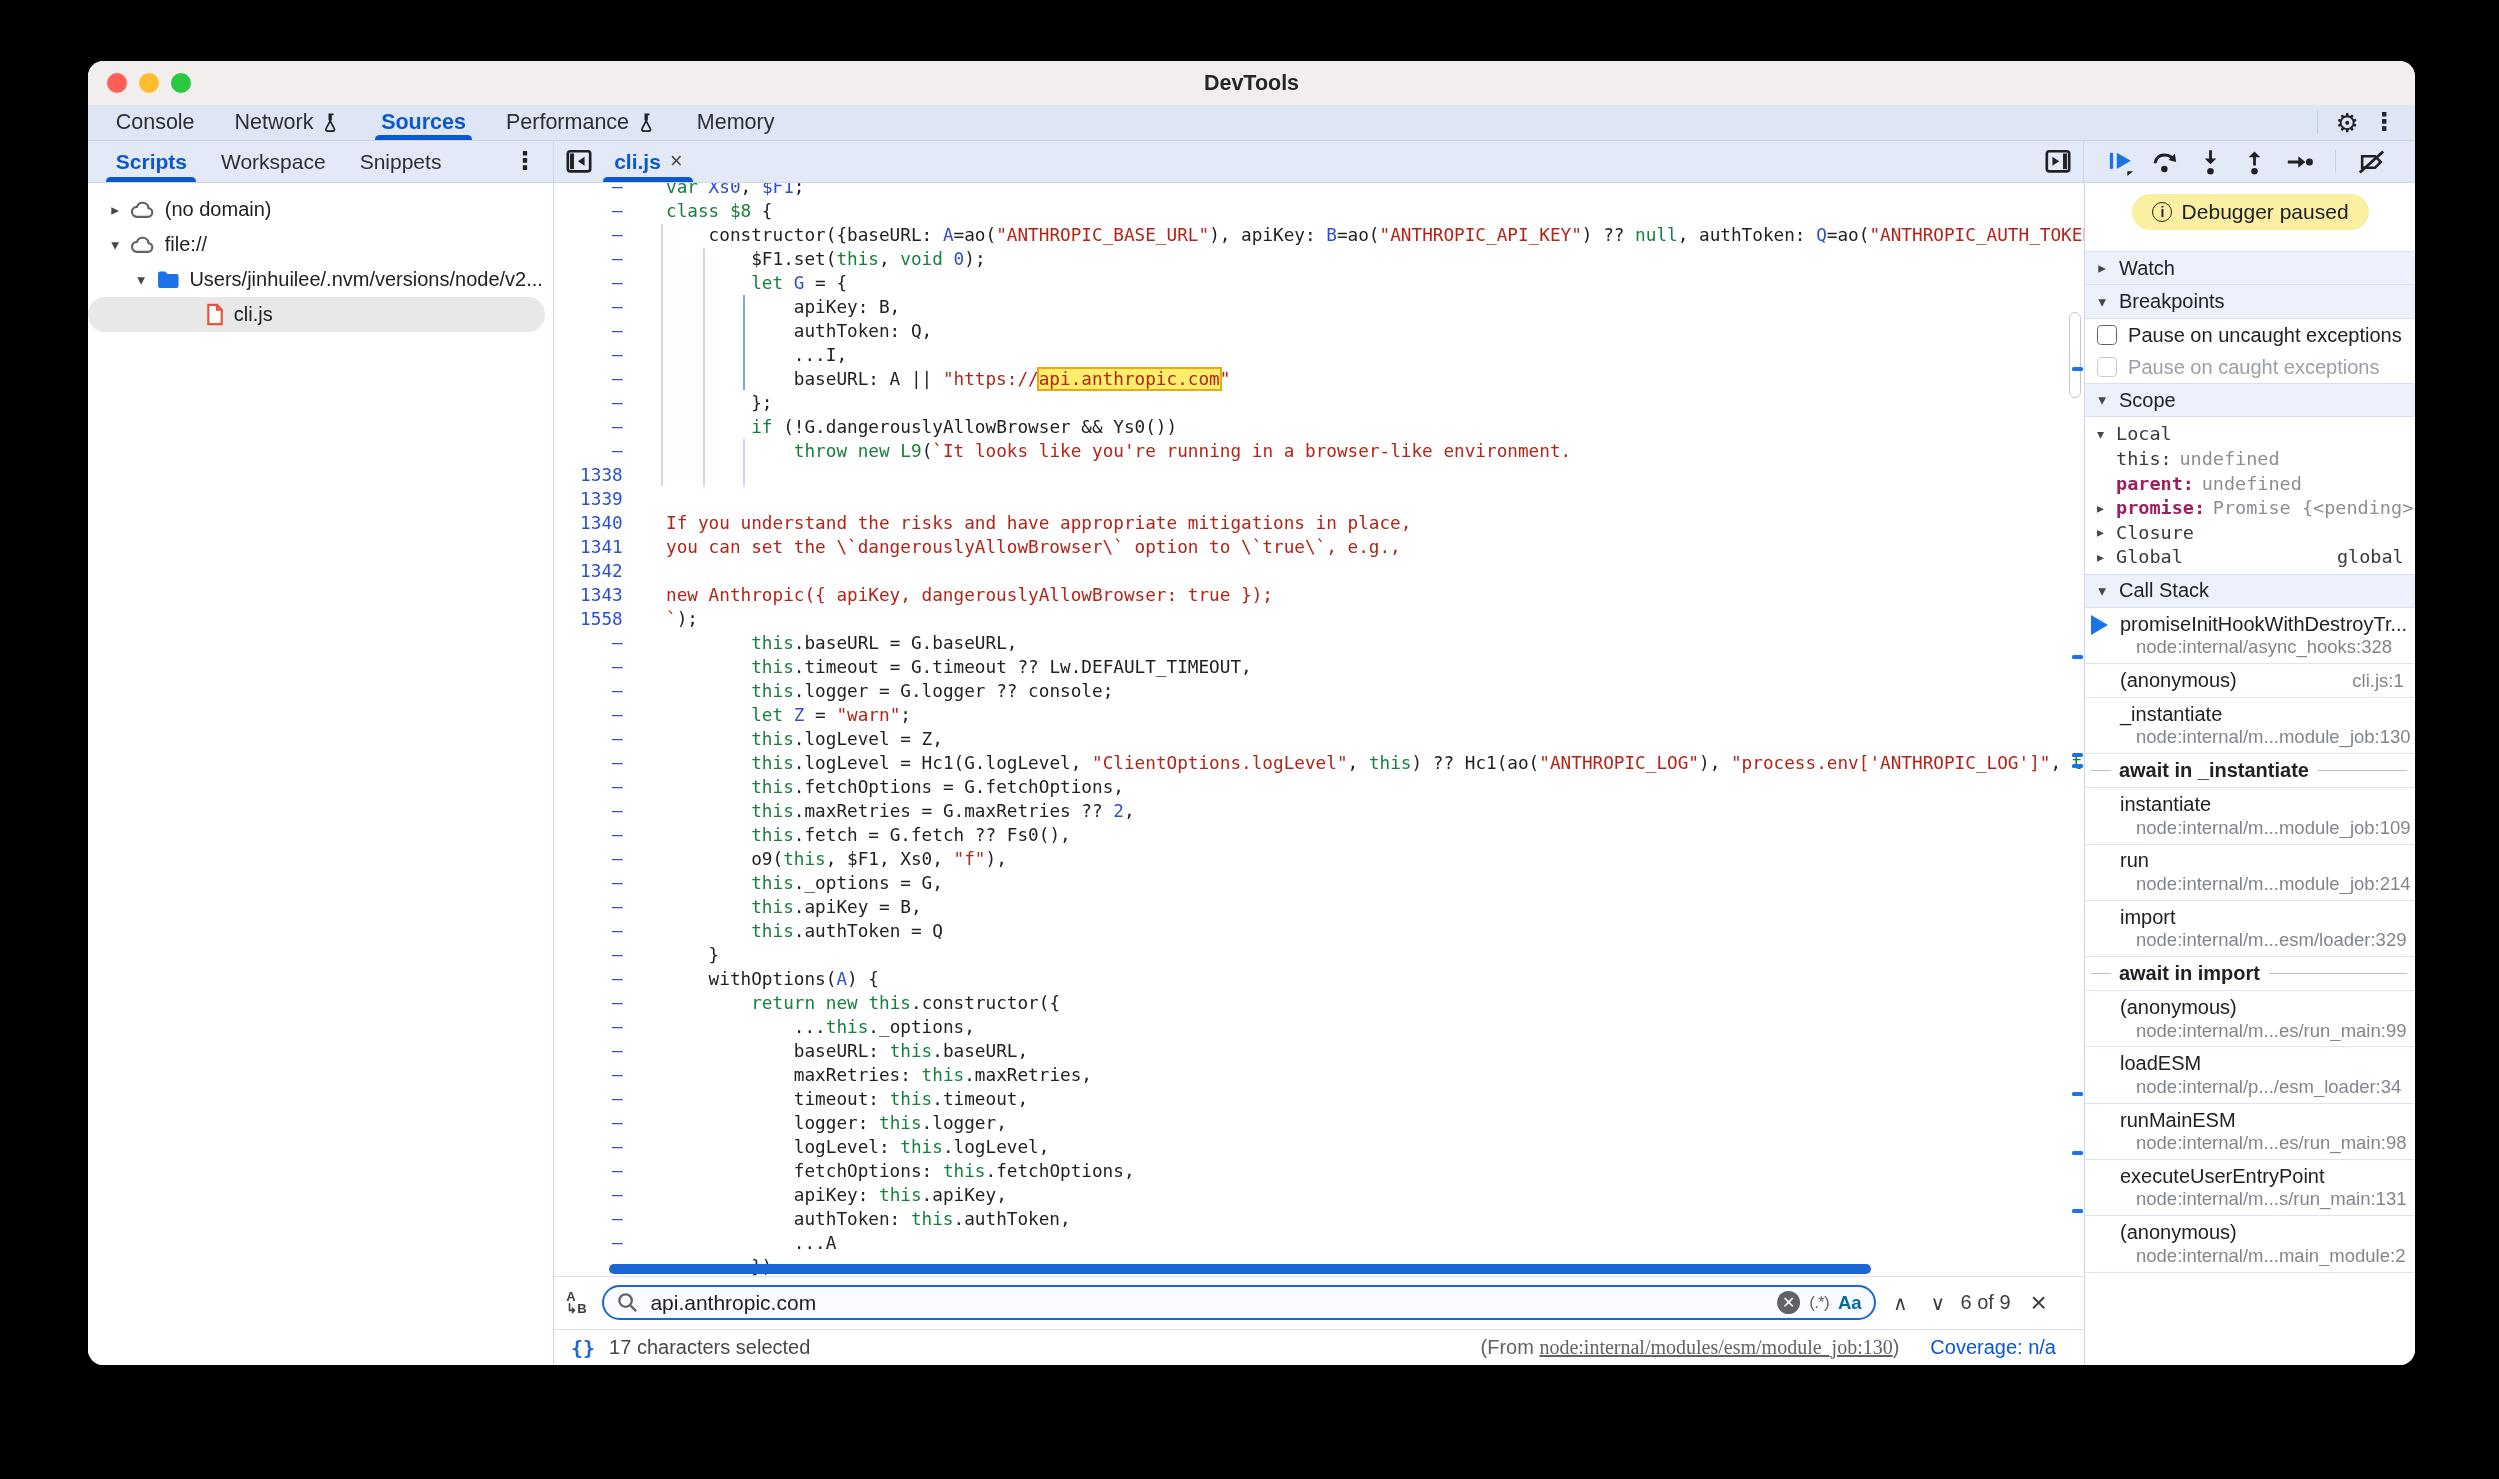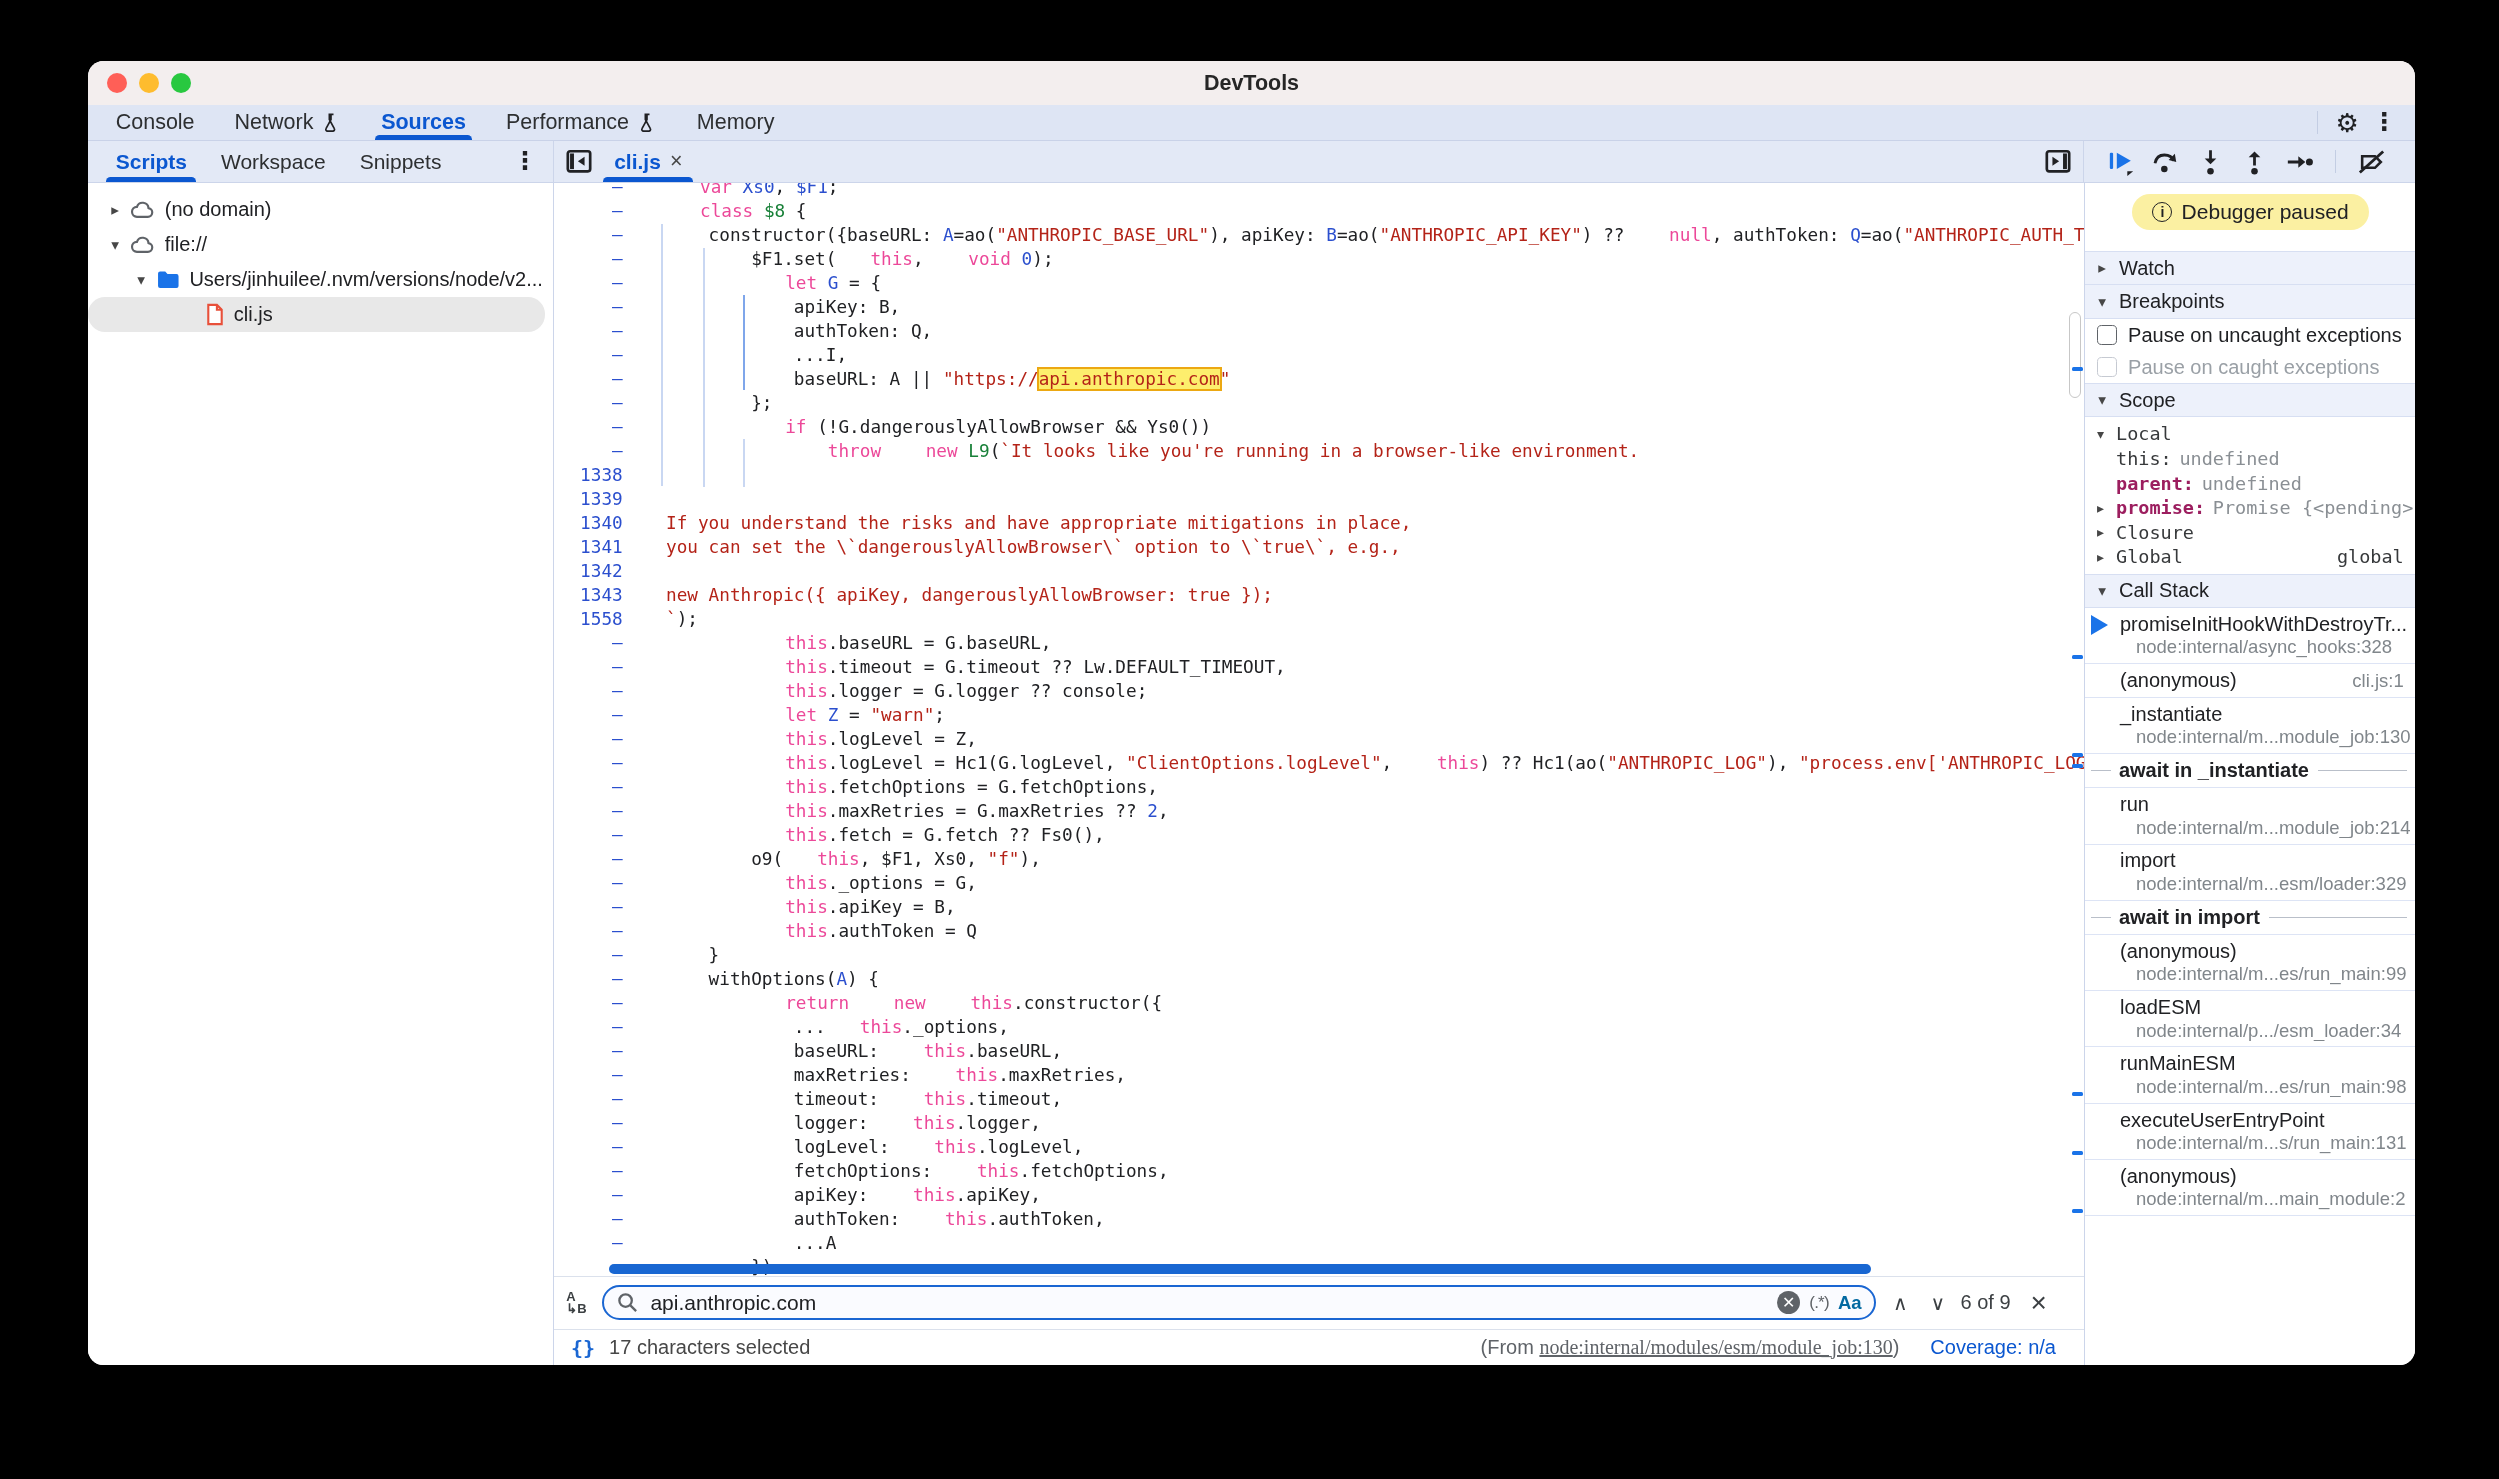--- a/index.html
+++ b/index.html
@@ -43,21 +43,21 @@
   .trow{position:relative;height:35px;display:flex;align-items:center;font-size:20px;color:#202124;white-space:nowrap;}
   .trow .arr{width:20px;font-size:15.4px;color:#474747;text-align:center;font-family:"DejaVu Sans",sans-serif;}
   .trow .ticon{margin:0 9.2px 0 4.6px;display:flex;}
   .trow.selected{background:#e8e8e8;border-radius:17px;margin-right:7.7px;}
   
   .editor{position:absolute;left:466px;top:122px;width:1530px;height:1094px;overflow:hidden;background:#fff;}
   .code{position:absolute;left:0;top:-7.7px;width:100%;}
   .cline{display:flex;height:24px;line-height:24px;font-family:"DejaVu Sans Mono","Liberation Mono",monospace;font-size:17.7px;white-space:pre;}
   .g{width:81px;padding-right:12.3px;text-align:right;color:#2b4fce;flex:none;}
   .c{padding-left:31px;color:#202124;}
-  .k{color:#ec4899;margin-left:34px;} .s{color:#b42318;} .v{color:#2b4fce;} .f{color:#188038;}
+  .k{color:#15803d;} .s{color:#b42318;} .v{color:#2b4fce;} .f{color:#188038;}
   .hl{background:#fdee6d;outline:2.3px solid #eca812;color:#b42318;}
   .guide{position:absolute;width:1.5px;background:#c9d7f2;}
   .guide.dark{background:#7fa6ea;}
   .vthumb{position:absolute;right:3.1px;width:12.3px;border:1.5px solid #c7c7c7;border-radius:7px;background:#fff;}
   .mtick{position:absolute;right:1.5px;width:10.8px;height:3.8px;background:#1a73e8;border-radius:1.5px;}
   .hscroll{position:absolute;left:55px;bottom:3.1px;height:10px;width:1262px;background:#1967d2;border-radius:5.4px;}
   
   .searchrow{position:absolute;left:466px;top:1215px;width:1530px;height:52px;background:#fff;border-top:0.8px solid #dbe1ec;display:flex;align-items:center;}
   .repl{margin-left:12.3px;width:31px;font-size:13px;line-height:11.5px;color:#3c4043;font-weight:600;}
   .spill{margin-left:4.6px;width:1274px;height:35px;border:2.3px solid #1a66d2;border-radius:18.5px;background:#fafbff;display:flex;align-items:center;padding:0 12.3px;}
@@ -435,20 +435,24 @@
         <div class="frame inline">
           <div class="fname">(anonymous)</div>
           <div class="floc">cli.js:1</div>
         </div>
         <div class="frame">
           <div class="fname">_instantiate</div>
           <div class="floc">node:internal/m...module_job:130</div>
         </div>
         <div class="asyncrow">await in _instantiate</div>
         <div class="frame">
+          <div class="fname">instantiate</div>
+          <div class="floc">node:internal/m...module_job:109</div>
+        </div>
+        <div class="frame">
           <div class="fname">run</div>
           <div class="floc">node:internal/m...module_job:214</div>
         </div>
         <div class="frame">
           <div class="fname">import</div>
           <div class="floc">node:internal/m...esm/loader:329</div>
         </div>
         <div class="asyncrow">await in import</div>
         <div class="frame">
           <div class="fname">(anonymous)</div>

